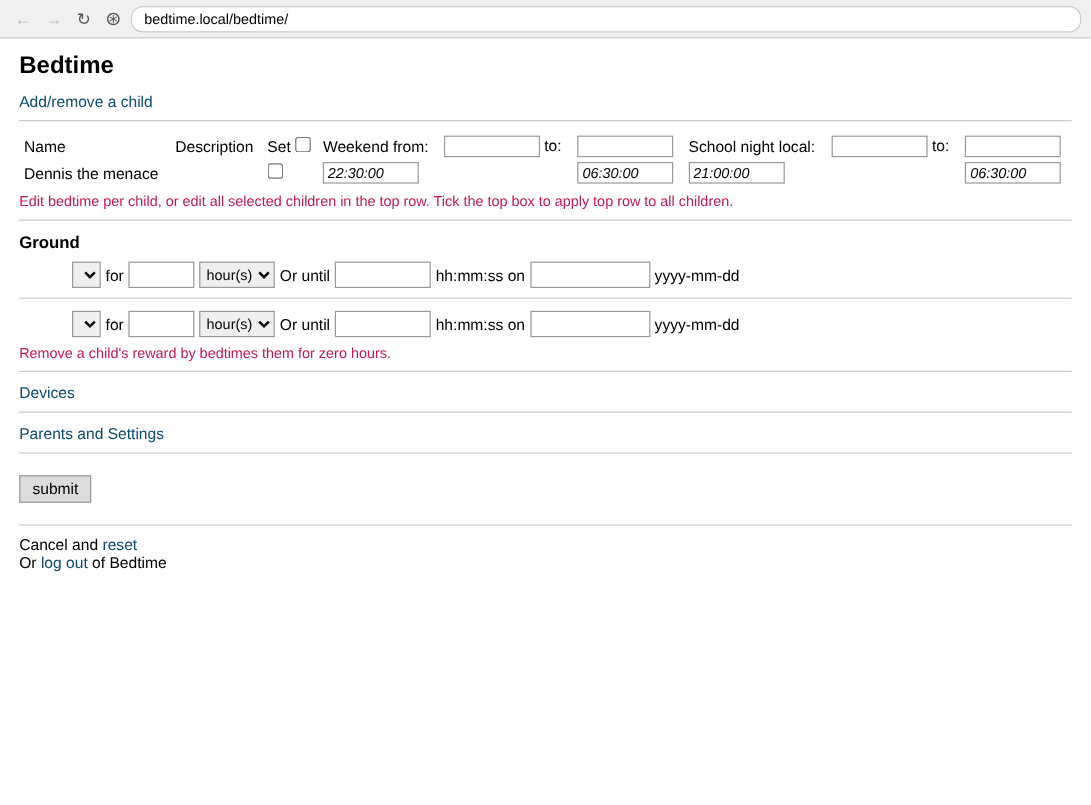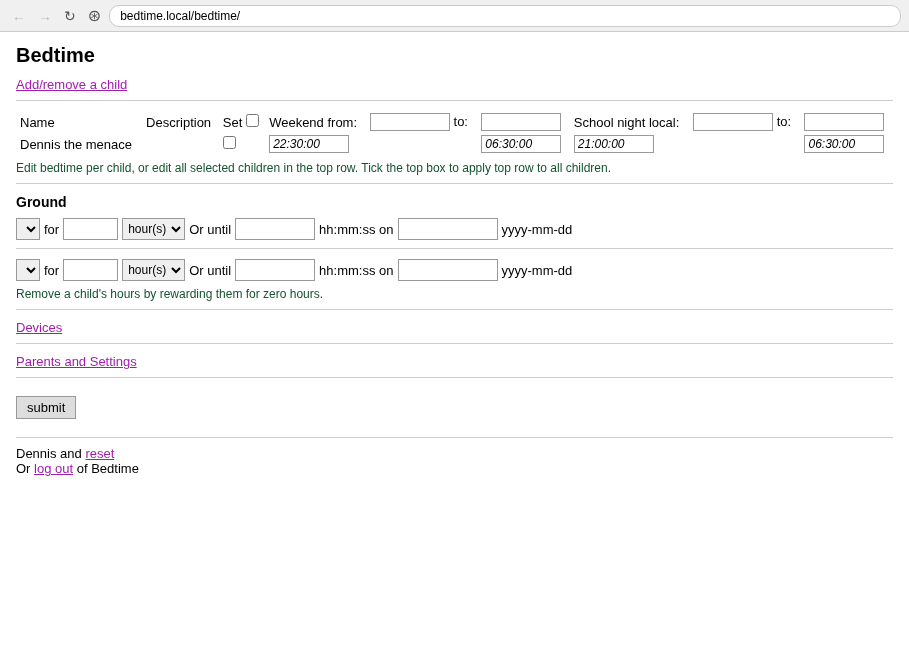--- a/index.html
+++ b/index.html
@@ -65,22 +65,21 @@
       max-width: 909px;
     }
 
     h1 {
       font-size: 20px;
       font-weight: bold;
       margin-bottom: 10px;
     }
 
     .link {
-      color: #a21caf;
-      text-decoration: underline;
+      color: #0c4a6e;
       cursor: pointer;
     }
 
     hr {
       border: none;
       border-top: 1px solid #ccc;
       margin: 8px 0;
     }
 
     h2 {
@@ -116,34 +115,35 @@
       font-size: 12px;
       font-style: italic;
     }
 
     .bedtime-table input[type="checkbox"] {
       margin: 0;
     }
 
     .info-text {
       font-size: 12px;
-      color: #14532d;
+      color: #be185d;
       margin-bottom: 8px;
     }
 
     .section {
       margin-top: 10px;
     }
 
     .ground-row, .reward-row {
       display: flex;
       align-items: center;
       gap: 4px;
       margin-bottom: 6px;
       flex-wrap: wrap;
+      margin-left: 44px;
     }
 
     .ground-row select, .reward-row select {
       border: 1px solid #999;
       font-size: 12px;
       padding: 1px;
       height: 22px;
     }
 
     .ground-row input[type="text"], .reward-row input[type="text"] {
@@ -270,21 +270,21 @@
       <select>
         <option>hour(s)</option>
       </select>
       <span>Or until</span>
       <input type="text" class="w-80" value="" style="">
       <span>hh:mm:ss on</span>
       <input type="text" class="w-100" value="" style="">
       <span>yyyy-mm-dd</span>
     </div>
 
-    <p class="info-text">Remove a child's hours by rewarding them for zero hours.</p>
+    <p class="info-text">Remove a child's reward by bedtimes them for zero hours.</p>
   </div>
 
   <hr>
 
   <div class="section">
     <a class="link">Devices</a>
   </div>
 
   <hr>
 
@@ -293,21 +293,21 @@
   </div>
 
   <hr>
 
   <button class="submit-btn">submit</button>
 
   <hr>
 
   <div class="footer-links">
     <div>
-      <span>Dennis and</span>
+      <span>Cancel and</span>
       <a class="link">reset</a>
     </div>
     <div>
       <span>Or</span>
       <a class="link">log out</a>
       <span>of Bedtime</span>
     </div>
   </div>
 
 </div>

